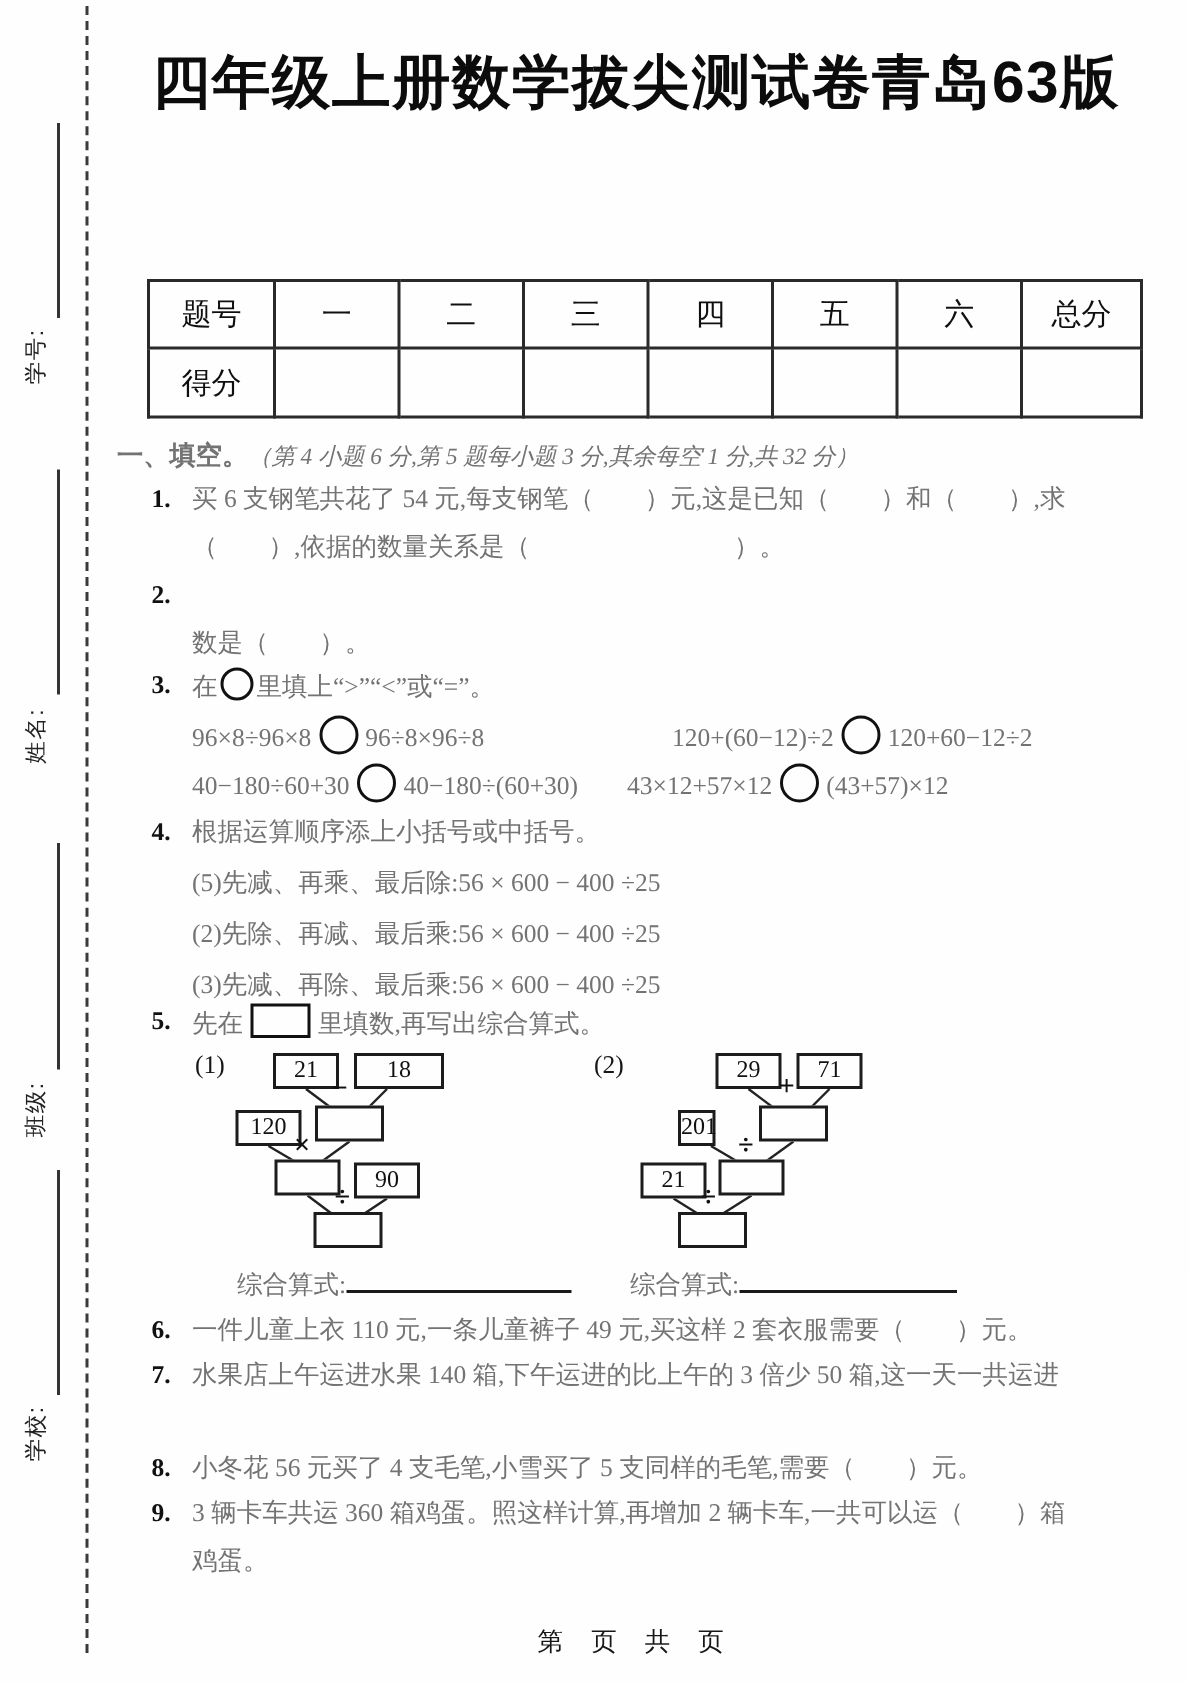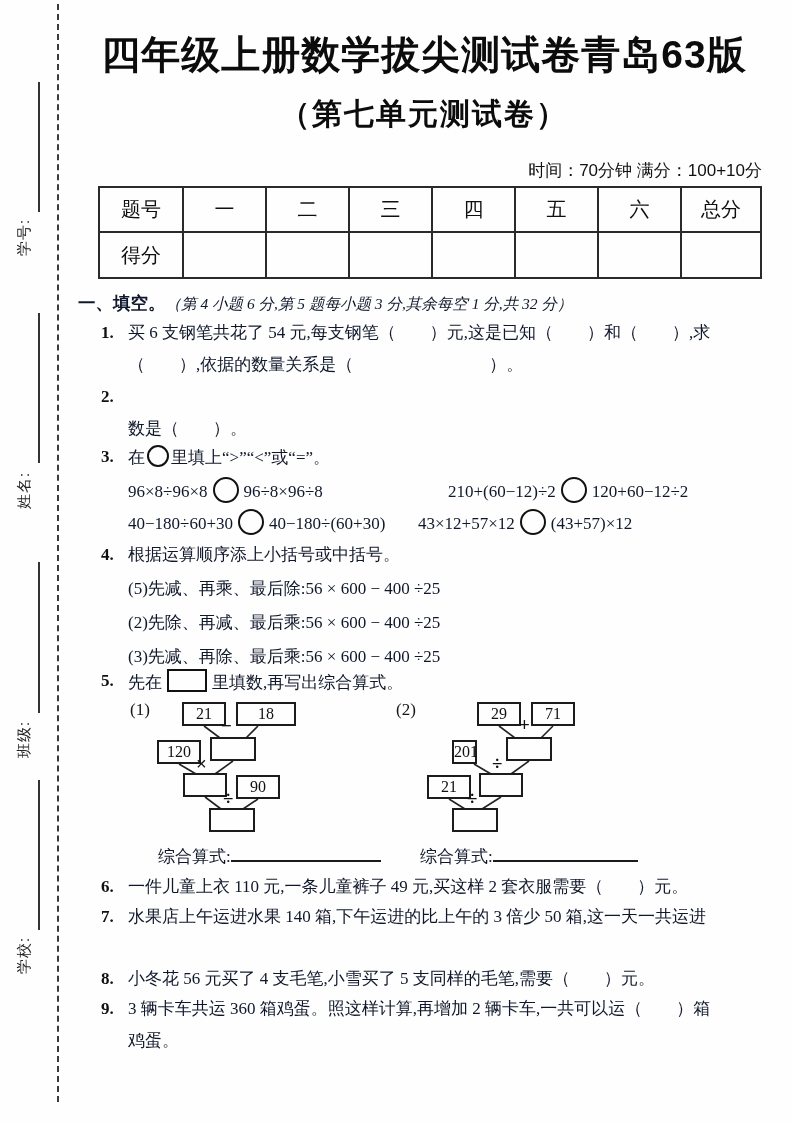--- a/index.html
+++ b/index.html
@@ -33,21 +33,21 @@
   
   .score-table {
     position:absolute; top:186px; left:98px; border-collapse:collapse;
     table-layout:fixed; font-family:"Liberation Sans","DejaVu Sans",sans-serif;
     font-size:20px; color:#0f0f0f;
   }
   .score-table td { border:2px solid #2a2a2a; text-align:center; padding:0; }
   .score-table .r1 td { height:43px; }
   .score-table .r2 td { height:44px; }
   
-  .line { position:absolute; left:128px; font-size:17px; line-height:24px; white-space:nowrap; color:#0f172a; }
+  .line { position:absolute; left:128px; font-size:17px; line-height:24px; white-space:nowrap; color:#737373; }
   .qnum { position:absolute; left:101px; font-size:17px; line-height:24px; font-weight:bold; color:#111; }
   .sec  { left:78px; }
   .sec .sec-title { font-weight:bold; font-family:"Liberation Sans","DejaVu Sans",sans-serif; font-size:17.5px; }
   .sec .sec-note  { font-style:italic; font-size:15.5px; }
   .circle {
     display:inline-block; width:22px; height:22px; border:2px solid #111;
     border-radius:50%; vertical-align:-6px; margin:0 5px; background:transparent;
   }
   .circle.small { width:18px; height:18px; vertical-align:-4px; margin:0 2px; }
   .pair { display:inline-block; }
@@ -78,22 +78,20 @@
   <div class="write-line" style="top:82px;height:130px"></div>
   <div class="write-line" style="top:313px;height:150px"></div>
   <div class="write-line" style="top:562px;height:151px"></div>
   <div class="write-line" style="top:780px;height:150px"></div>
   <div class="side-label" style="top:228px">学号:</div>
   <div class="side-label" style="top:481px">姓名:</div>
   <div class="side-label" style="top:730px">班级:</div>
   <div class="side-label" style="top:946px">学校:</div>
 
   <div class="title">四年级上册数学拔尖测试卷青岛63版</div>
-  <div class="subtitle">（第七单元测试卷）</div>
-  <div class="info">时间：70分钟  满分：100+10分</div>
 
   <table class="score-table">
     <tbody>
         <tr class="r1">
       <td style="width:82px">题号</td>
       <td style="width:81px">一</td>
       <td style="width:81px">二</td>
       <td style="width:81px">三</td>
       <td style="width:81px">四</td>
       <td style="width:81px">五</td>
@@ -122,21 +120,21 @@
   <div class="line" style="top:353px">（　　）,依据的数量关系是（　　　　　　　　）。</div>
 
   <div class="qnum" style="top:385px">2.</div>
   <div class="line" style="top:417px">数是（　　）。</div>
 
   <div class="qnum" style="top:445px">3.</div>
   <div class="line" style="top:445px">
     <span>在</span><span class="circle small"></span><span>里填上“&gt;”“&lt;”或“=”。</span>
   </div>
   <div class="line" style="top:477px">
-    <span class="pair w320"><span>96×8÷96×8</span><span class="circle"></span><span>96÷8×96÷8</span></span><span class="pair"><span>210+(60−12)÷2</span><span class="circle"></span><span>120+60−12÷2</span></span>
+    <span class="pair w320"><span>96×8÷96×8</span><span class="circle"></span><span>96÷8×96÷8</span></span><span class="pair"><span>120+(60−12)÷2</span><span class="circle"></span><span>120+60−12÷2</span></span>
   </div>
   <div class="line" style="top:509px">
     <span class="pair w290"><span>40−180÷60+30</span><span class="circle"></span><span>40−180÷(60+30)</span></span><span class="pair"><span>43×12+57×12</span><span class="circle"></span><span>(43+57)×12</span></span>
   </div>
 
   <div class="qnum" style="top:543px">4.</div>
   <div class="line" style="top:543px">根据运算顺序添上小括号或中括号。</div>
   <div class="line" style="top:577px">(5)先减、再乘、最后除:56 × 600 − 400 ÷25</div>
   <div class="line" style="top:611px">(2)先除、再减、最后乘:56 × 600 − 400 ÷25</div>
   <div class="line" style="top:645px">(3)先减、再除、最后乘:56 × 600 − 400 ÷25</div>
@@ -200,14 +198,15 @@
   <div class="qnum" style="top:905px">7.</div>
   <div class="line" style="top:905px">水果店上午运进水果 140 箱,下午运进的比上午的 3 倍少 50 箱,这一天一共运进</div>
 
   <div class="qnum" style="top:967px">8.</div>
   <div class="line" style="top:967px">小冬花 56 元买了 4 支毛笔,小雪买了 5 支同样的毛笔,需要（　　）元。</div>
 
   <div class="qnum" style="top:997px">9.</div>
   <div class="line" style="top:997px">3 辆卡车共运 360 箱鸡蛋。照这样计算,再增加 2 辆卡车,一共可以运（　　）箱</div>
   <div class="line" style="top:1029px">鸡蛋。</div>
 
+  <div class="footer">第 页 共 页</div>
 
 </div>
 
 </body></html>

